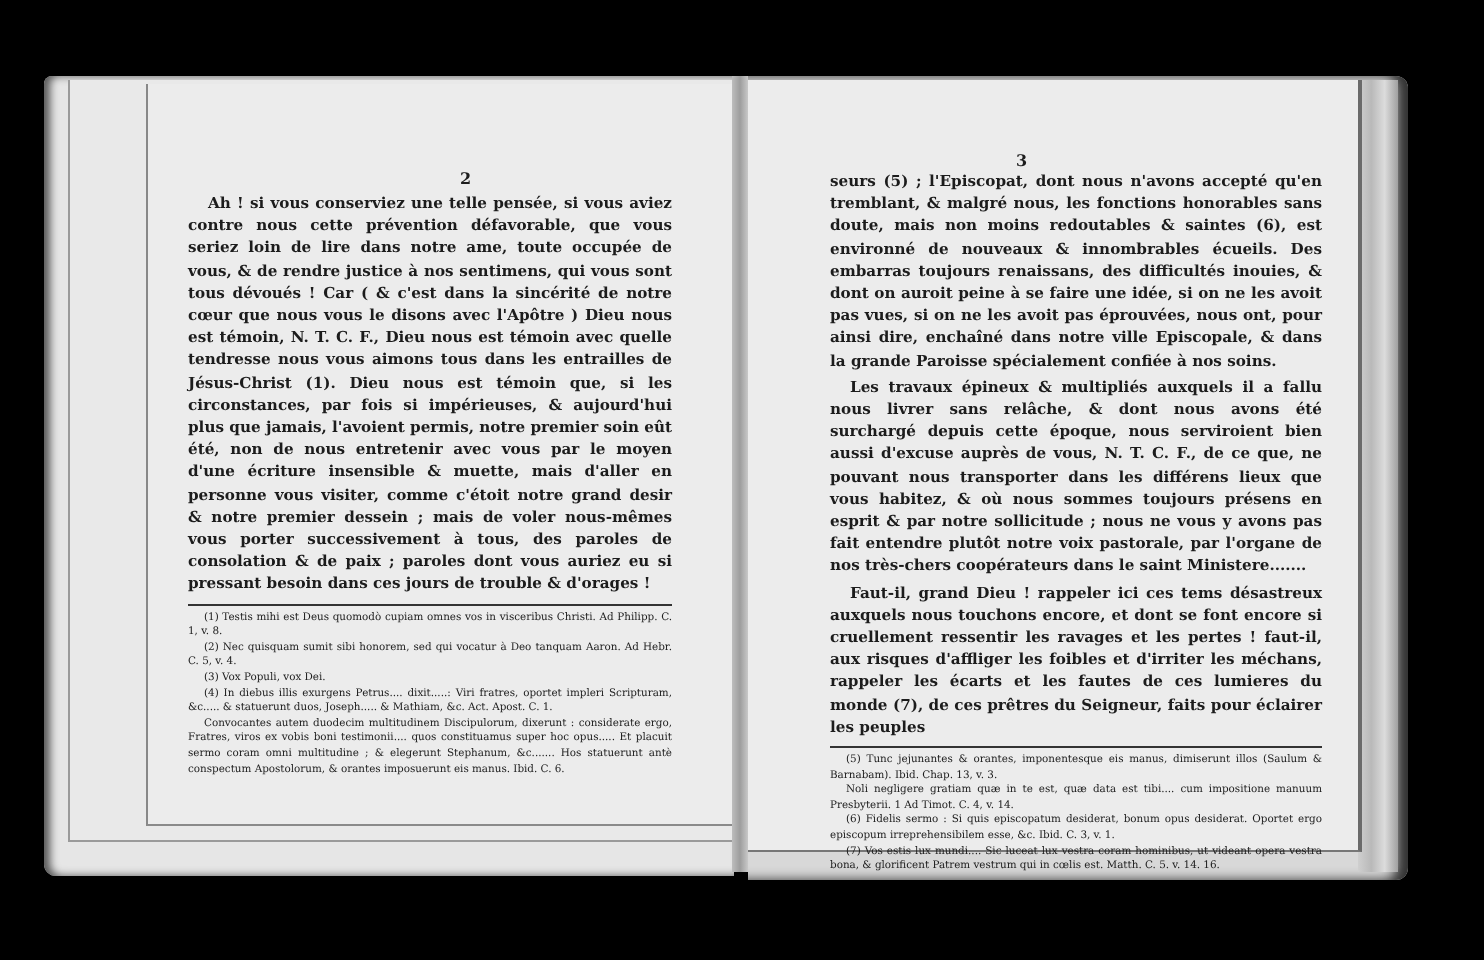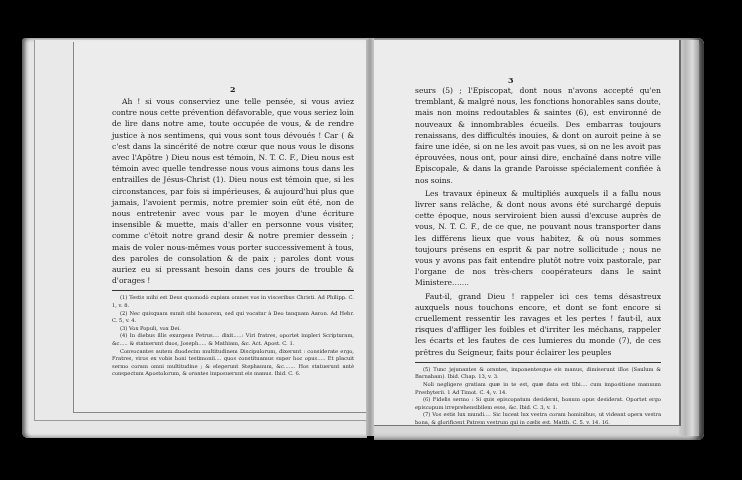--- a/index.html
+++ b/index.html
@@ -34,40 +34,40 @@
     position:absolute; left:374px; top:38px; width:330px; height:402px;
     background:#d8d8d8; border-radius:0 6px 6px 0;
     box-shadow: inset -6px 0 6px #333;
   }
   .right-stack-edge {
     position:absolute; left:679px; top:40px; width:20px; height:396px;
     background:linear-gradient(to right,#cfcfcf,#b9b9b9,#dcdcdc,#a0a0a0);
   }
   .text-block { position:absolute; font-size:7.6px; line-height:11.2px; text-align:justify; }
   .page-num { position:absolute; font-size:8px; font-weight:bold; }
-  .para { margin:0; text-indent:10px; font-weight:normal; }
+  .para { margin:0; text-indent:10px; font-weight:bold; }
   .para + .para { margin-top:2px; }
   .rule { height:0; border-top:1px solid #333; margin:4px 0 3px 0; }
   .notes { font-size:5.2px; line-height:7.6px; text-align:justify; }
   .note { margin:0; text-indent:8px; }
 </style>
 </head>
 <body>
 
 <div class="book">
   <div class="left-stack"></div>
   <div class="left-stack2"></div>
   <div class="right-stack"></div>
   <div class="right-stack-edge"></div>
   <div class="page-left"></div>
   <div class="page-right"></div>
   <div class="gutter"></div>
 
   <div class="page-num" style="left:230px; top:84px;">2</div>
-  <div class="text-block" style="left:112px; top:96px; width:242px;">
+  <div class="text-block" style="left:94px; top:96px; width:242px;">
     <p class="para">Ah ! si vous conserviez une telle pensée, si vous aviez contre nous cette prévention défavorable, que vous seriez loin de lire dans notre ame, toute occupée de vous, &amp; de rendre justice à nos sentimens, qui vous sont tous dévoués ! Car ( &amp; c'est dans la sincérité de notre cœur que nous vous le disons avec l'Apôtre ) Dieu nous est témoin, N. T. C. F., Dieu nous est témoin avec quelle tendresse nous vous aimons tous dans les entrailles de Jésus-Christ (1). Dieu nous est témoin que, si les circonstances, par fois si impérieuses, &amp; aujourd'hui plus que jamais, l'avoient permis, notre premier soin eût été, non de nous entretenir avec vous par le moyen d'une écriture insensible &amp; muette, mais d'aller en personne vous visiter, comme c'étoit notre grand desir &amp; notre premier dessein ; mais de voler nous-mêmes vous porter successivement à tous, des paroles de consolation &amp; de paix ; paroles dont vous auriez eu si pressant besoin dans ces jours de trouble &amp; d'orages !</p>
     <div class="rule"></div>
     <div class="notes">
       <p class="note">(1) Testis mihi est Deus quomodò cupiam omnes vos in visceribus Christi. Ad Philipp. C. 1, v. 8.</p>
       <p class="note">(2) Nec quisquam sumit sibi honorem, sed qui vocatur à Deo tanquam Aaron. Ad Hebr. C. 5, v. 4.</p>
       <p class="note">(3) Vox Populi, vox Dei.</p>
       <p class="note">(4) In diebus illis exurgens Petrus.... dixit.....: Viri fratres, oportet impleri Scripturam, &amp;c..... &amp; statuerunt duos, Joseph..... &amp; Mathiam, &amp;c. Act. Apost. C. 1.</p>
       <p class="note">Convocantes autem duodecim multitudinem Discipulorum, dixerunt : considerate ergo, Fratres, viros ex vobis boni testimonii.... quos constituamus super hoc opus..... Et placuit sermo coram omni multitudine ; &amp; elegerunt Stephanum, &amp;c....... Hos statuerunt antè conspectum Apostolorum, &amp; orantes imposuerunt eis manus. Ibid. C. 6.</p>
     </div>
   </div>

